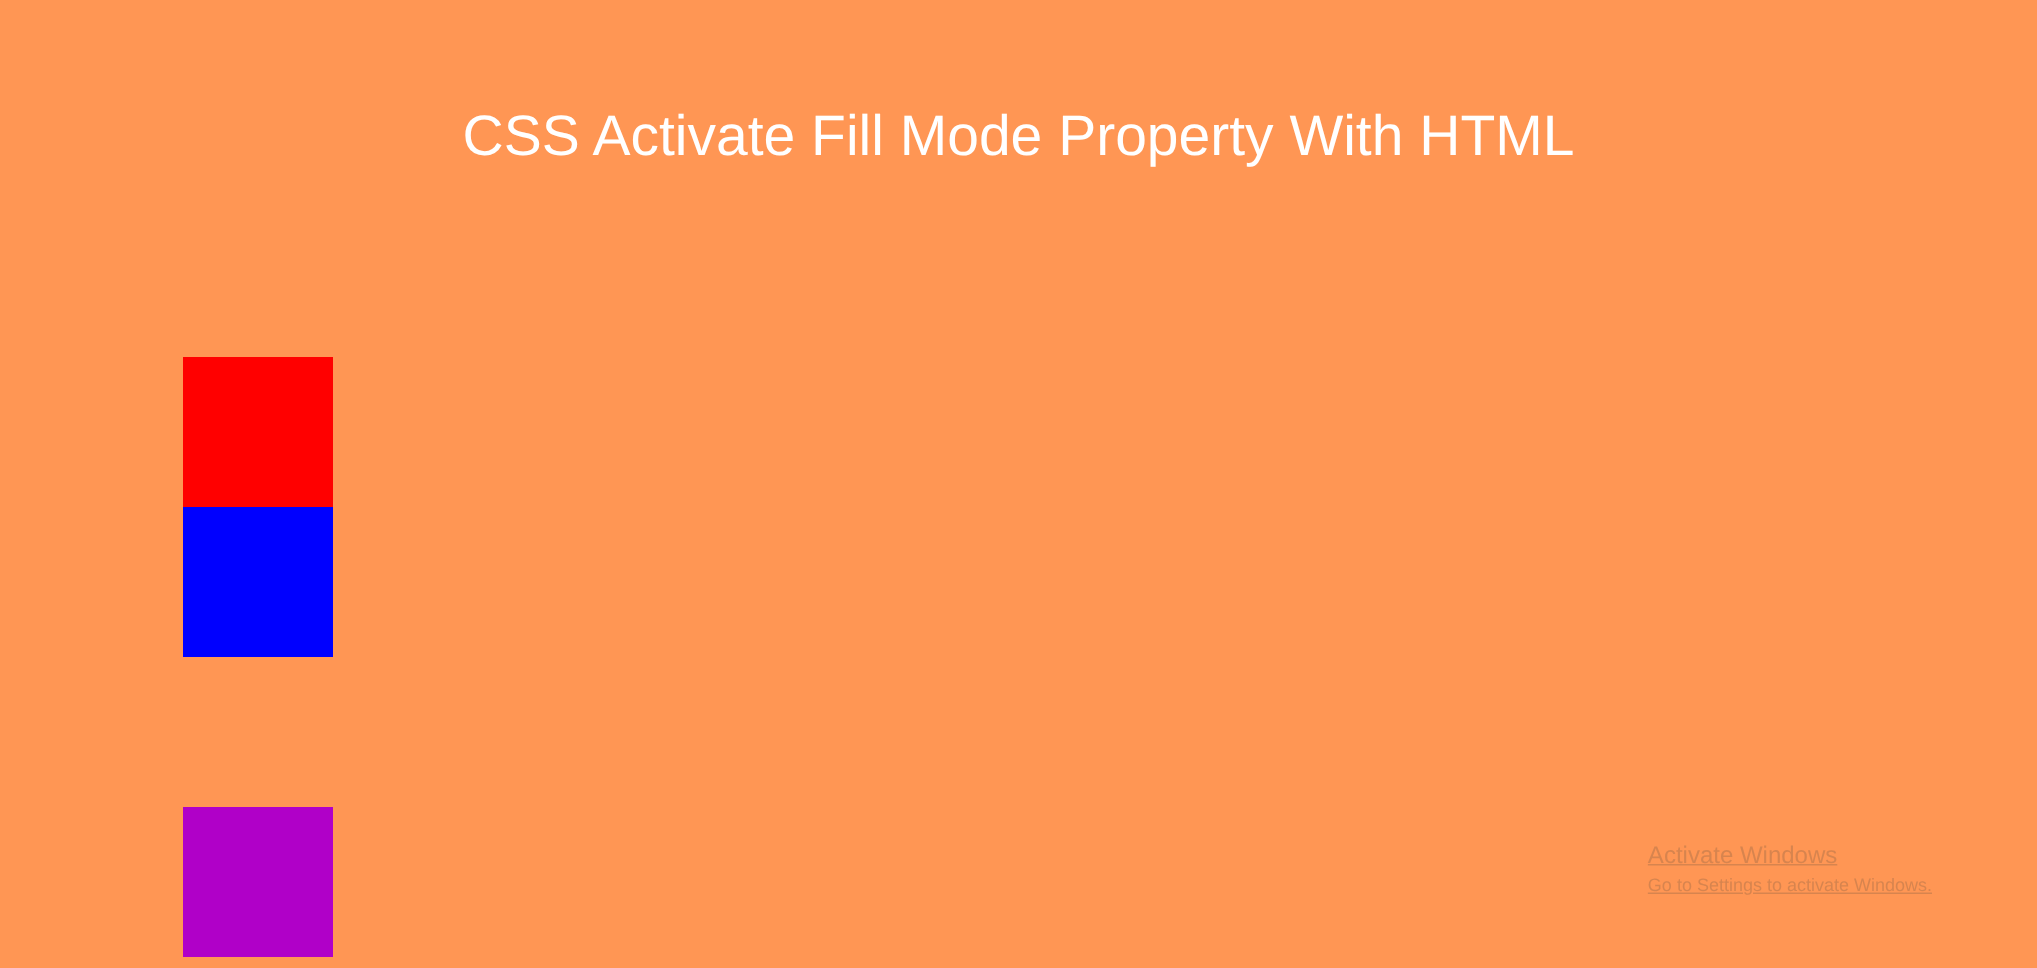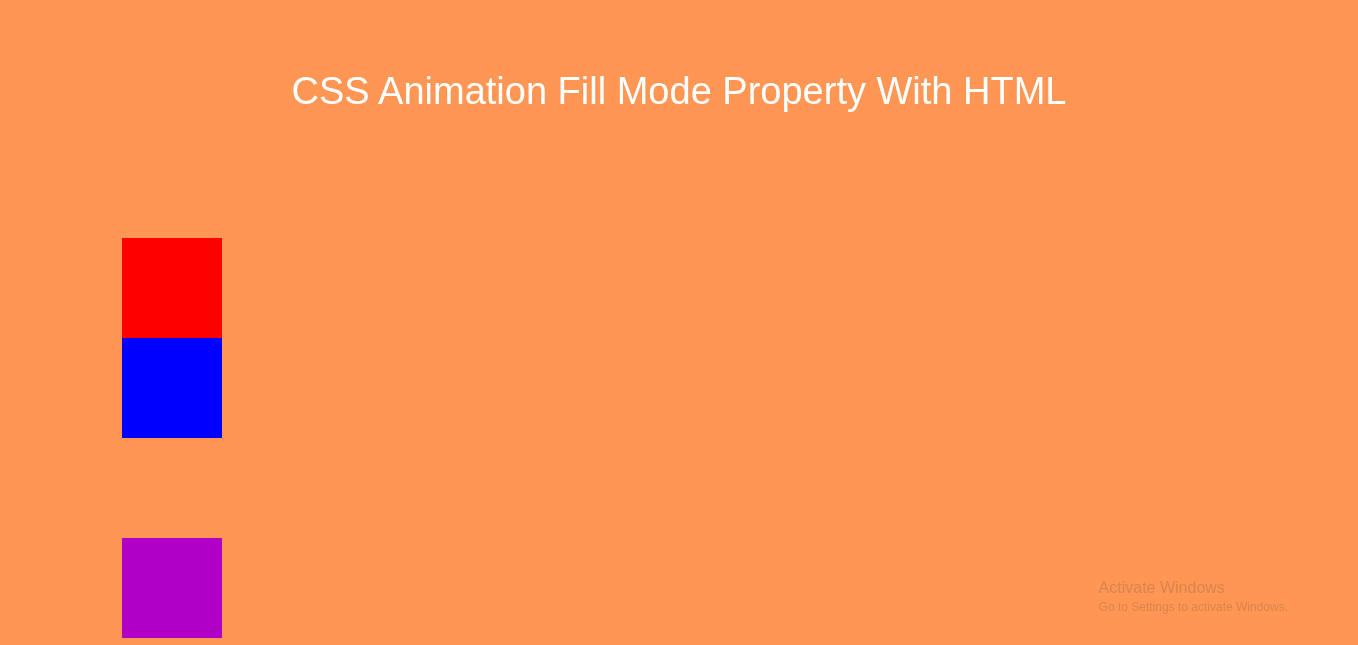--- a/index.html
+++ b/index.html
@@ -38,37 +38,38 @@
       top: 338px;
     }
     .box-purple {
       background-color: #b000c8;
       left: 122px;
       top: 538px;
     }
     .watermark {
       position: absolute;
       right: 70px;
-      bottom: 29px;
+      bottom: 46px;
       color: rgba(140, 100, 70, 0.35);
       font-size: 15px;
       line-height: 1.4;
+      text-decoration: underline;
     }
     .watermark-title {
       font-size: 16px;
     }
     .watermark-sub {
       font-size: 12px;
       text-align: right;
     }
   </style>
 </head>
 <body>
 
-<h1 class="heading">CSS Animation Fill Mode Property With HTML</h1>
+<h1 class="heading">CSS Activate Fill Mode Property With HTML</h1>
 
 <div class="box box-red"></div>
 <div class="box box-blue"></div>
 <div class="box box-purple"></div>
 
 <div class="watermark">
   <div class="watermark-title">Activate Windows</div>
   <div class="watermark-sub">Go to Settings to activate Windows.</div>
 </div>
 

